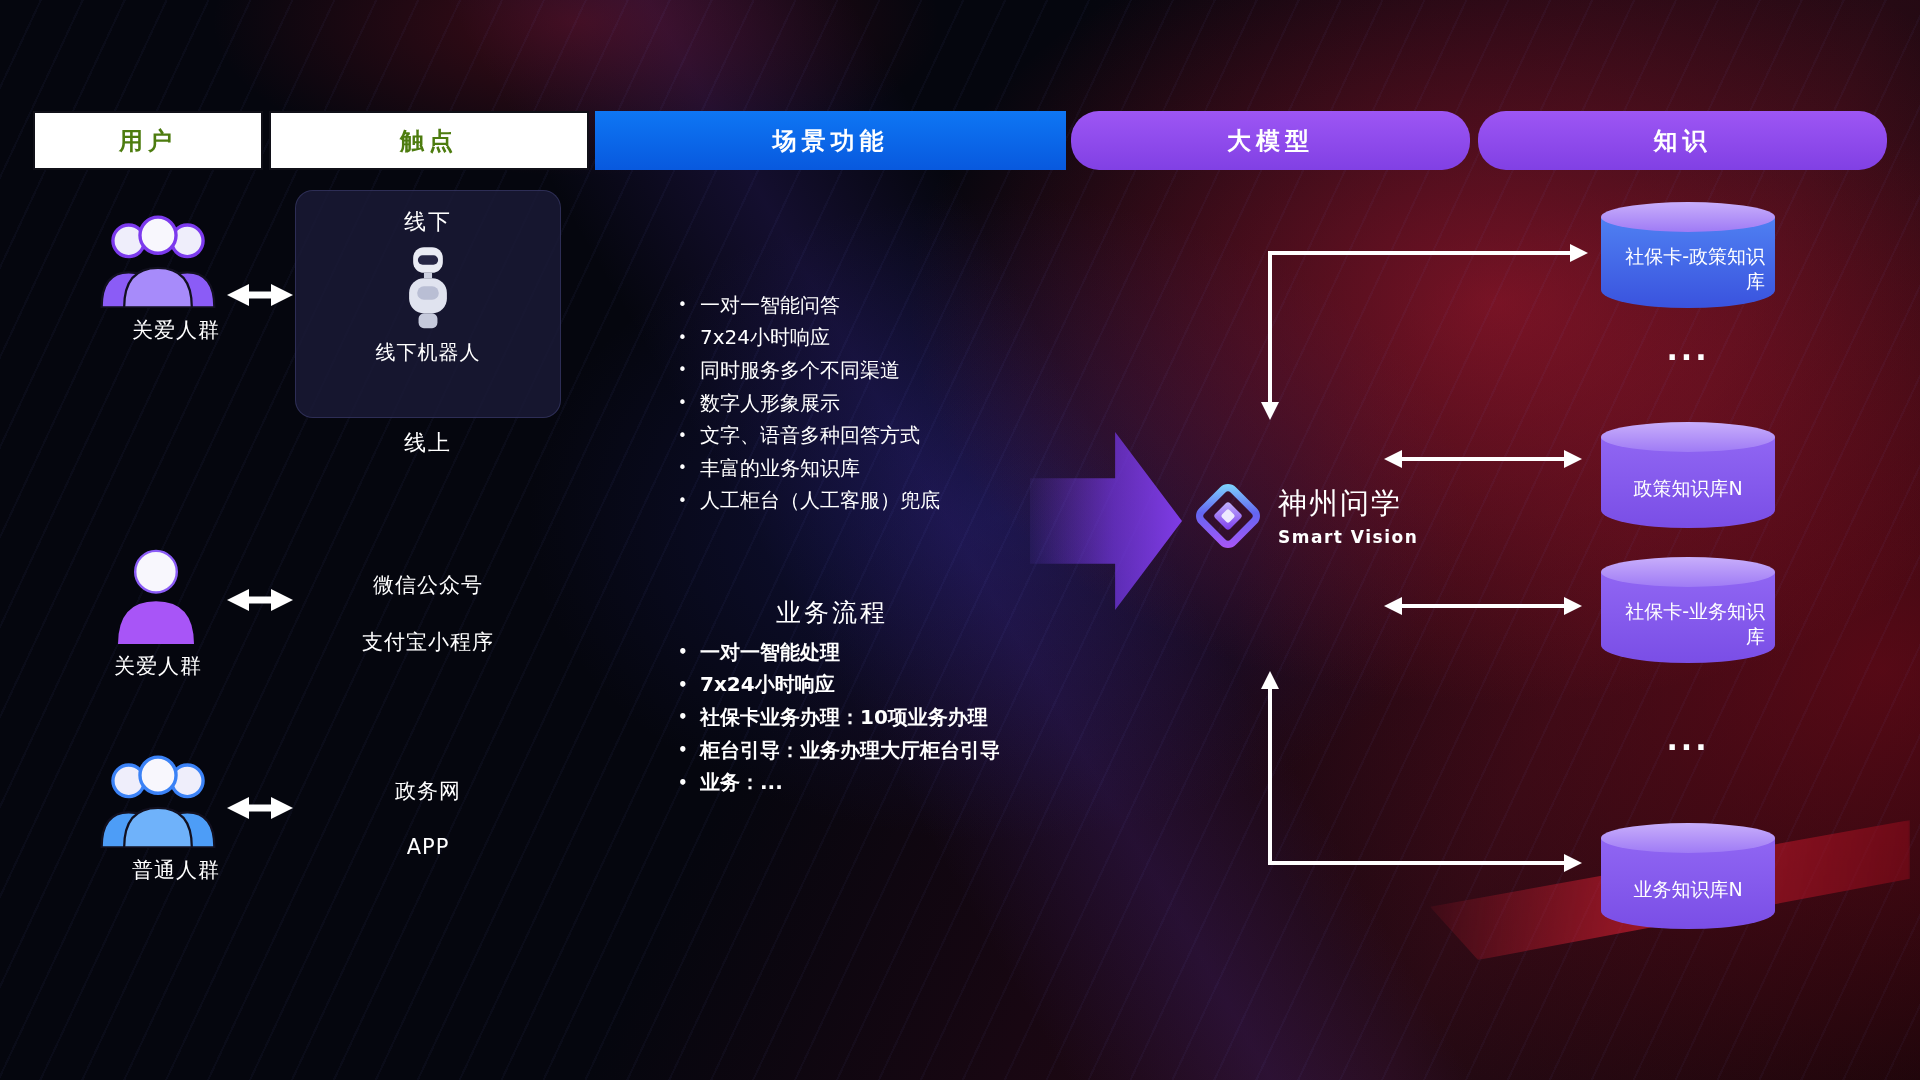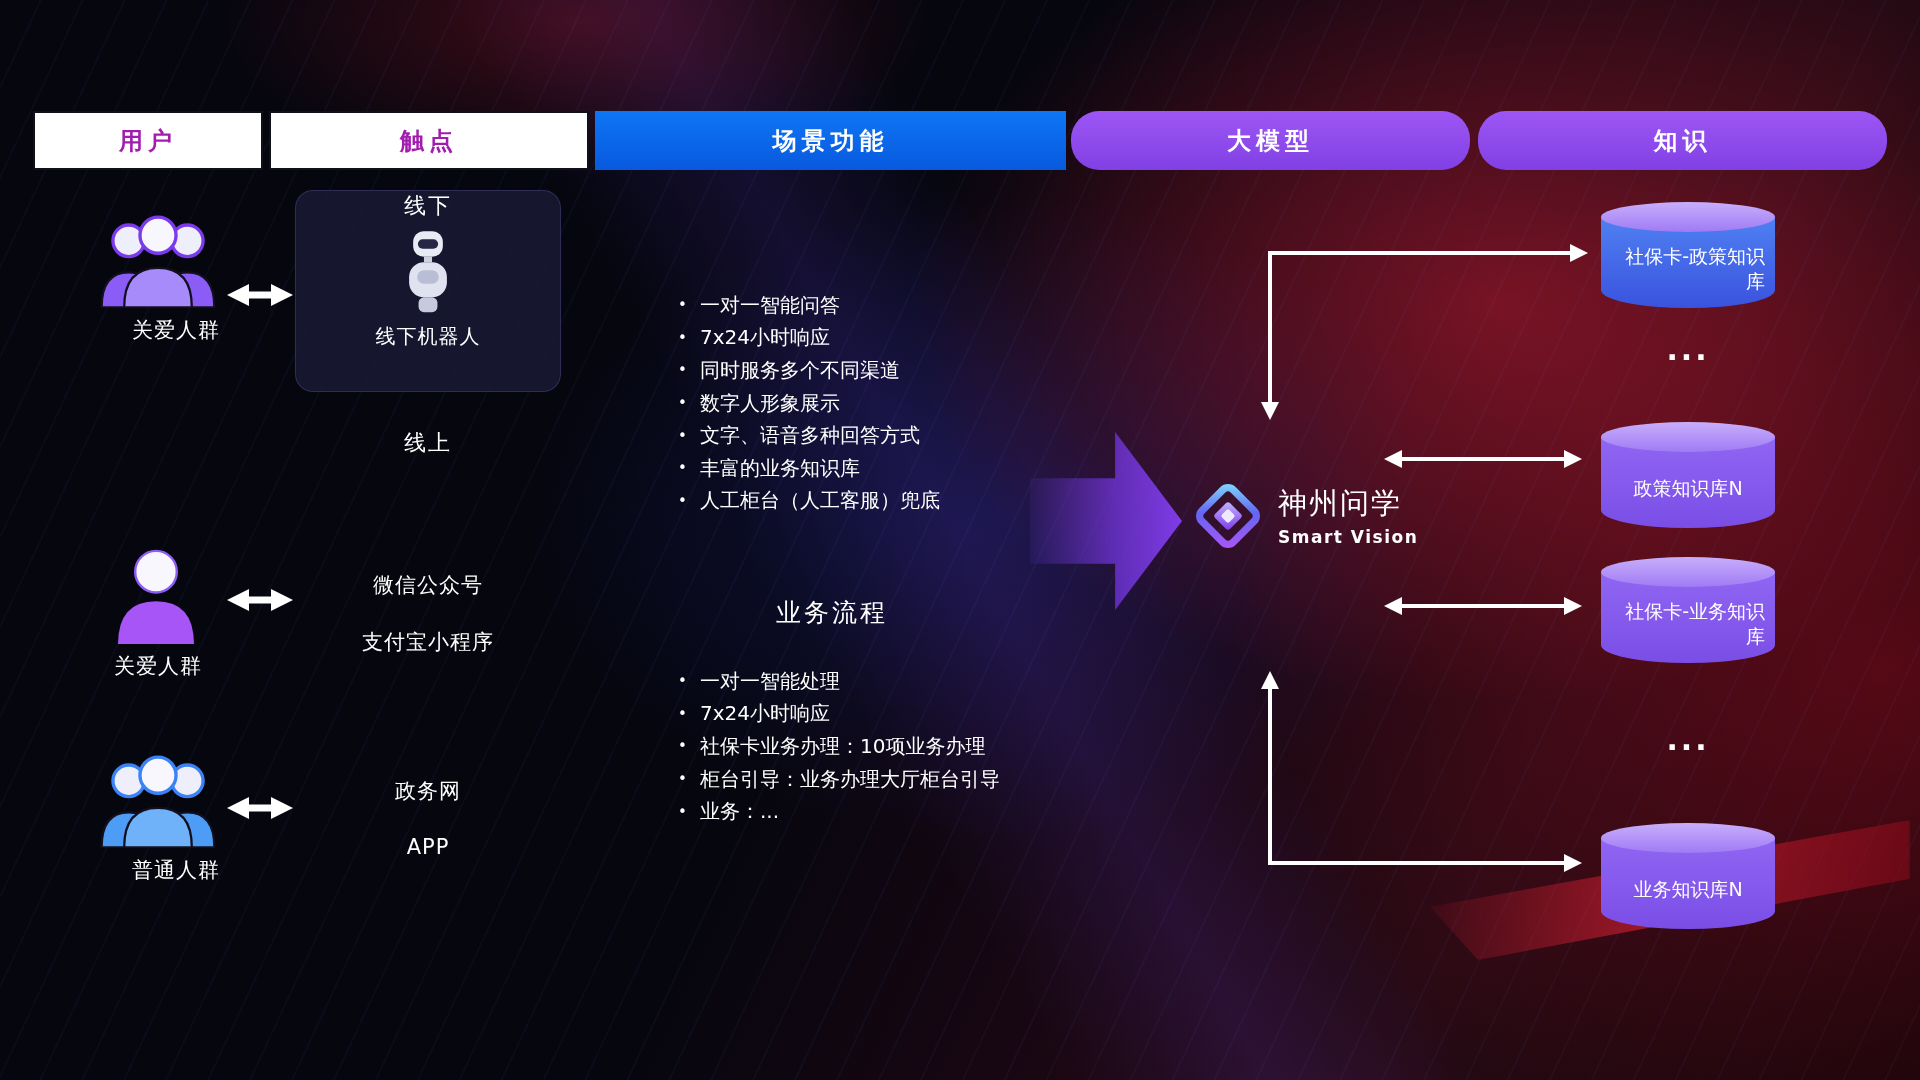--- a/index.html
+++ b/index.html
@@ -16,57 +16,57 @@
   }
   .streaks{position:absolute;inset:0;pointer-events:none;
     background:repeating-linear-gradient(115deg, transparent 0 36px, rgba(120,130,255,0.045) 36px 38px);}
   .red-swoosh{position:absolute;left:1430px;top:820px;width:480px;height:140px;z-index:1;
     background:linear-gradient(100deg, rgba(235,35,55,0.05), rgba(235,35,55,0.55) 45%, rgba(130,10,25,0.6));
     clip-path:polygon(0 62%, 100% 0, 100% 42%, 10% 100%);filter:blur(1px);}
 
   
   .hdr{position:absolute;top:111px;height:59px;display:flex;align-items:center;justify-content:center;
     font-size:24px;font-weight:bold;letter-spacing:5px;z-index:5;}
-  .hdr.white{background:#fff;color:#a21caf;border:2px solid #101018;box-sizing:border-box;}
+  .hdr.white{background:#fff;color:#4d7c0f;border:2px solid #101018;box-sizing:border-box;}
   .hdr.blue{background:linear-gradient(180deg,#0e76f4,#0859de);}
   .hdr.purple{background:linear-gradient(180deg,#9d56f4,#8140e4);border-radius:28px;}
   #h1{left:33px;width:230px;}
   #h2{left:269px;width:320px;}
   #h3{left:595px;width:471px;}
   #h4{left:1071px;width:399px;}
   #h5{left:1478px;width:409px;}
 
   
   .user-block{position:absolute;display:flex;flex-direction:column;align-items:flex-end;z-index:4;}
   .user-block .lbl{font-size:21px;margin-top:8px;letter-spacing:1px;}
   #user1{left:80px;top:212px;width:140px;}
   #user2{left:98px;top:546px;width:104px;}
   #user3{left:80px;top:752px;width:140px;}
 
   
-  .card{position:absolute;left:295px;top:190px;width:266px;height:202px;z-index:4;
+  .card{position:absolute;left:295px;top:190px;width:266px;height:228px;z-index:4;
     background:rgba(26,26,56,0.80);border:1px solid rgba(120,120,200,0.25);border-radius:18px;
-    display:flex;flex-direction:column;align-items:center;padding-top:0;box-sizing:border-box;}
+    display:flex;flex-direction:column;align-items:center;padding-top:16px;box-sizing:border-box;}
   .card .t{font-size:22px;letter-spacing:2px;}
   .card .r{margin:8px 0 6px 0;}
   .card .b{font-size:20px;letter-spacing:1px;}
   .tp-label{position:absolute;left:295px;width:266px;text-align:center;font-size:21px;letter-spacing:1px;z-index:4;}
   #tp-online{top:428px;font-size:22px;letter-spacing:2px;}
   #tp-wechat{top:571px;}
   #tp-alipay{top:628px;}
   #tp-gov{top:777px;}
   #tp-app{top:835px;}
 
   
   .sec-title{position:absolute;left:676px;width:312px;text-align:center;font-size:25px;letter-spacing:3px;z-index:4;}
   #policy-title{top:215px;}
   #business-title{top:596px;}
   .blist{position:absolute;left:676px;margin:0;padding:0;list-style:none;z-index:4;}
   #policy-list{top:289px;}
-  #business-list{top:665px;}
+  #business-list{top:636px;font-weight:bold;}
   .blist li{position:relative;height:32.6px;display:flex;align-items:center;
     padding-left:24px;font-size:20px;white-space:nowrap;}
   .blist li::before{content:"•";position:absolute;left:2px;top:50%;transform:translateY(-52%);font-size:15px;}
 
   
   .flow-arrow{position:absolute;left:1030px;top:432px;width:152px;height:178px;z-index:3;
     background:linear-gradient(90deg, rgba(109,70,220,0.10), rgba(118,56,232,0.70) 55%, rgba(131,62,240,0.95));
     clip-path:polygon(0 26%, 56% 26%, 56% 0, 100% 50%, 56% 100%, 56% 74%, 0 74%);}
 
   

